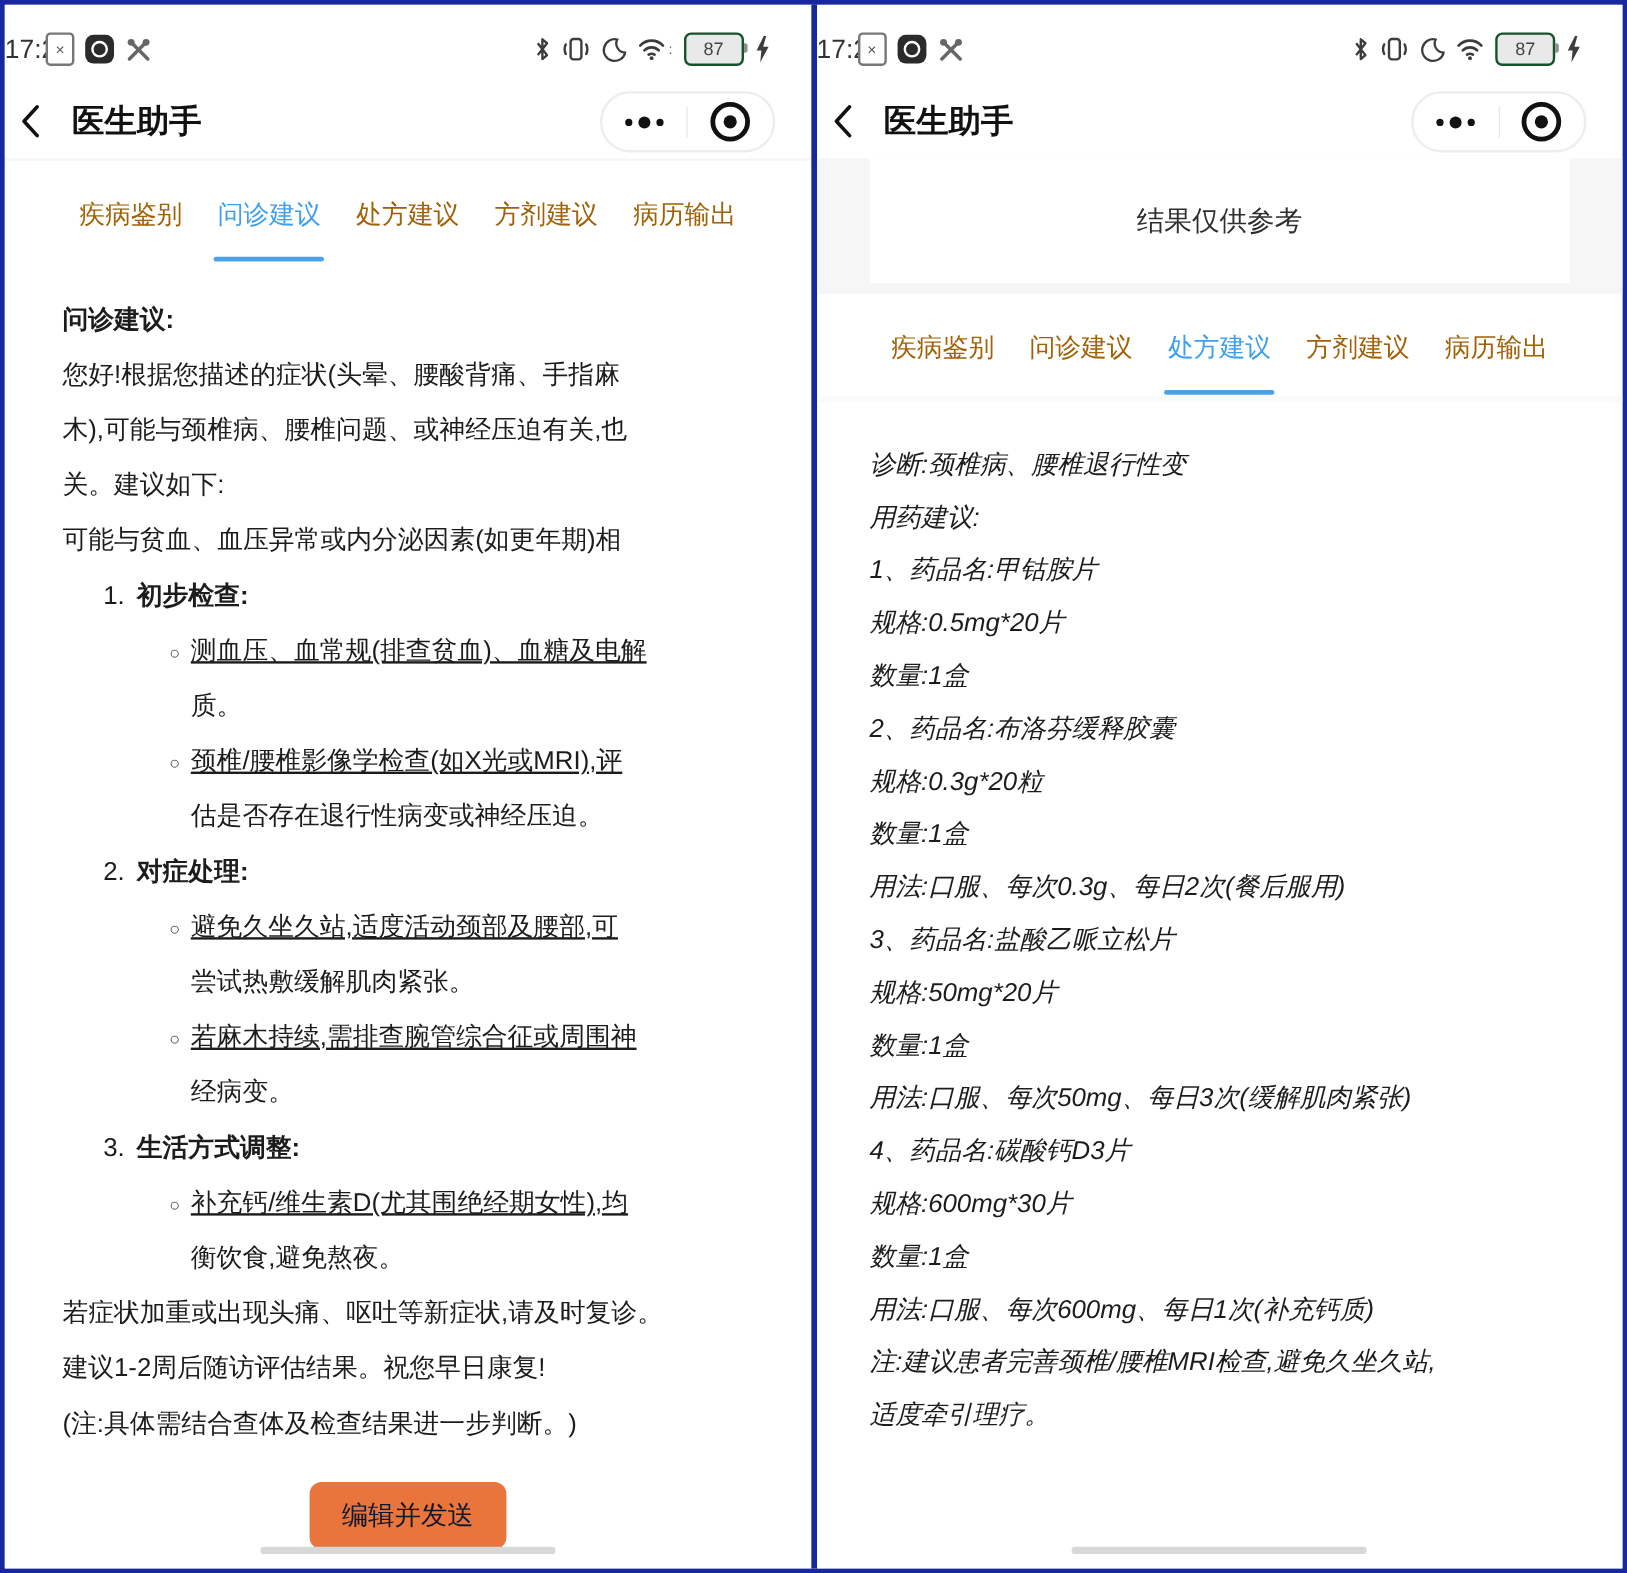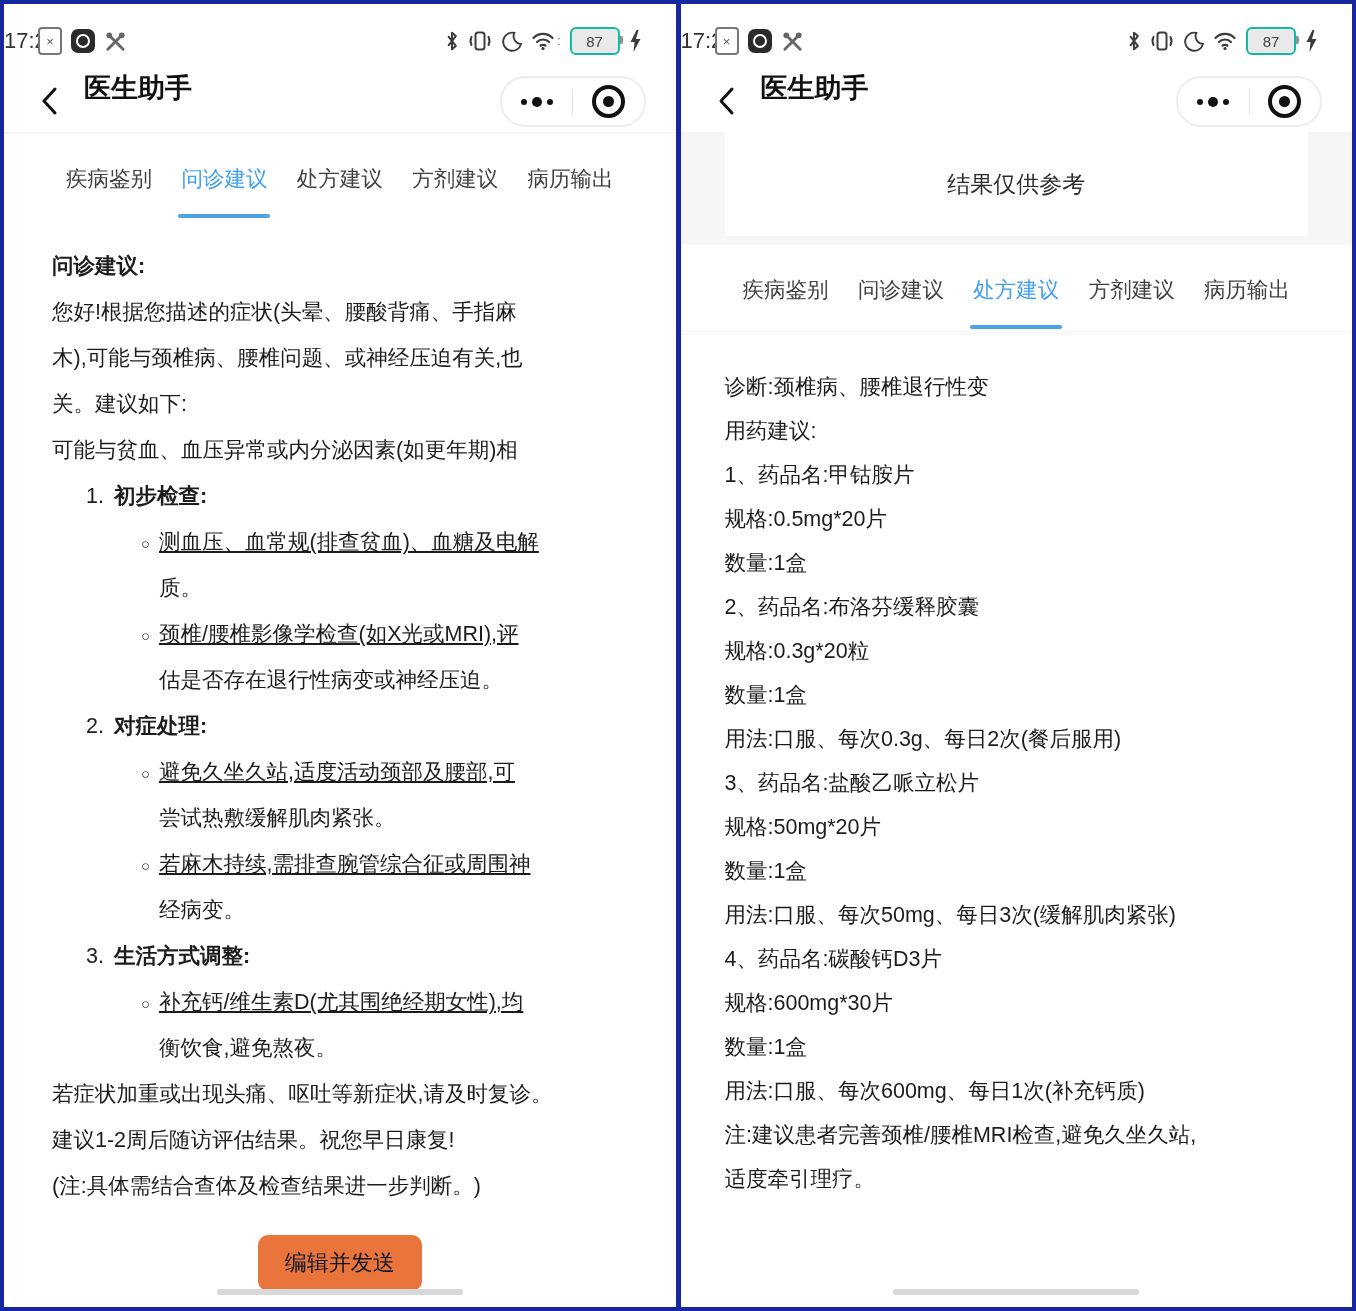--- a/index.html
+++ b/index.html
@@ -12,42 +12,42 @@
   
   .statusbar{height:58px;display:flex;align-items:center;padding:8px 34px 0;position:relative;}
   .sb-left{display:flex;gap:9px;align-items:center;z-index:1;}
   .sb-time{position:absolute;left:0;right:0;text-align:left;font-size:22px;color:#333;}
   .sb-right{margin-left:auto;display:flex;gap:9px;align-items:center;z-index:1;}
   .sim{width:20px;height:24px;border:2px solid #777;border-radius:4px;display:flex;
        align-items:center;justify-content:center;font-size:13px;color:#555;background:#fff;}
   .appic{width:24px;height:24px;background:#2b2b2b;border-radius:7px;display:flex;
          align-items:center;justify-content:center;}
   .appic span{width:10px;height:10px;border:2px solid #fff;border-radius:50%;display:block;}
-  .batt{width:46px;height:24px;border:2px solid #14b8a6;border-radius:6px;background:#e9e9e9;
+  .batt{width:46px;height:24px;border:2px solid #14532d;border-radius:6px;background:#e9e9e9;
         display:flex;align-items:center;justify-content:center;font-size:15px;color:#444;position:relative;}
   .batt:after{content:"";position:absolute;right:-5px;top:7px;width:3px;height:8px;background:#8f8f8f;border-radius:0 2px 2px 0;}
   .wifi-dots{font-size:12px;color:#555;letter-spacing:0;margin-left:-7px;}
 
   
-  .appbar{height:62px;display:flex;padding:0 36px;position:relative;}
+  .appbar{height:62px;display:flex;align-items:center;padding:0 12px;position:relative;}
   .back-btn{display:flex;align-items:center;background:none;border:none;padding:0;cursor:pointer;}
   .appbar .ttl{font-size:27px;font-weight:bold;margin-left:26px;color:#111;}
   .capsule{position:absolute;right:30px;top:6px;width:142px;height:47px;background:#fff;
            border:2px solid #ededed;border-radius:25px;display:flex;align-items:center;}
   .cap-half{flex:1;display:flex;align-items:center;justify-content:center;gap:5px;background:none;border:none;cursor:pointer;height:100%;}
   .cap-sep{width:1px;height:26px;background:#e4e4e4;}
   .dot{background:#111;border-radius:50%;}
   .d1{width:6px;height:6px;} .d2{width:10px;height:10px;} .d3{width:6px;height:6px;}
   .target{width:25px;height:25px;border:4px solid #111;border-radius:50%;display:flex;align-items:center;justify-content:center;}
   .target span{width:11px;height:11px;background:#111;border-radius:50%;display:block;}
   .hairline{height:2px;background:#f6f6f6;}
 
   
   .tabs{display:flex;justify-content:space-between;padding:30px 62px 26px;}
-  .tab{position:relative;font-size:21.5px;color:#404040;background:none;border:none;padding:0;cursor:pointer;
+  .tab{position:relative;font-size:21.5px;color:#a16207;background:none;border:none;padding:0;cursor:pointer;
        font-family:"Liberation Sans",sans-serif;}
   .tab.active{color:#3d9ff0;}
   .tab .ul{position:absolute;top:50px;left:50%;transform:translateX(-50%);width:92px;height:4px;
            border-radius:2px;background:#4aa3e9;}
 
   
   .content-l{padding:24px 48px 0;font-size:21.5px;}
   .ln{height:46px;line-height:46px;white-space:nowrap;}
   .b{font-weight:bold;}
   .sec{padding-left:34px;}
@@ -59,21 +59,21 @@
             font-size:22px;padding:13px 27px;border-radius:10px;font-family:"Liberation Sans",sans-serif;}
   .homebar{position:absolute;bottom:12px;left:50%;transform:translateX(-50%);width:246px;height:6px;
            border-radius:3px;background:#d8d8d8;border:none;padding:0;}
 
   
   .banner-band{background:#f6f6f6;padding:0 44px;height:104px;}
   .banner-card{background:#fff;height:100%;display:flex;align-items:center;justify-content:center;
                font-size:23px;color:#2e2e2e;}
   .gray-gap{height:9px;background:#f6f6f6;}
   .tabs-hairline{height:5px;background:#fafafa;}
-  .content-r{padding:30px 44px 0;font-size:21.5px;}
+  .content-r{padding:30px 44px 0;font-size:21.5px;font-style:italic;}
   .content-r .ln{height:44px;line-height:44px;}
 
   .ic{display:block;}
 </style>
 </head>
 <body>
 
 <div class="frame">
 
   <section class="panel">

